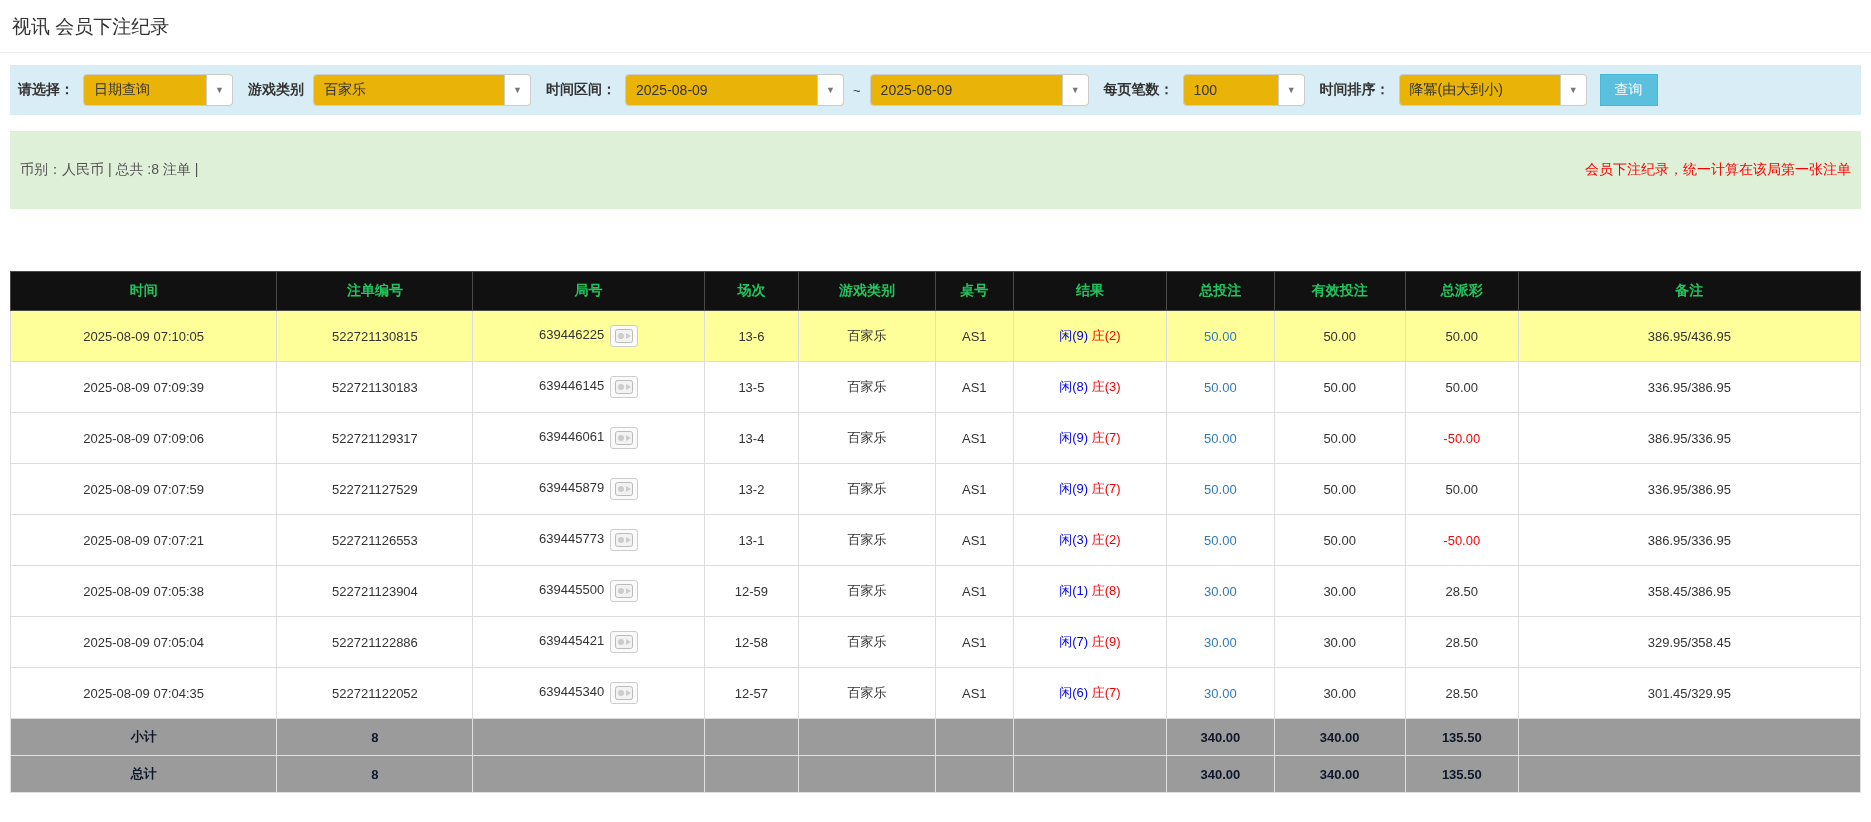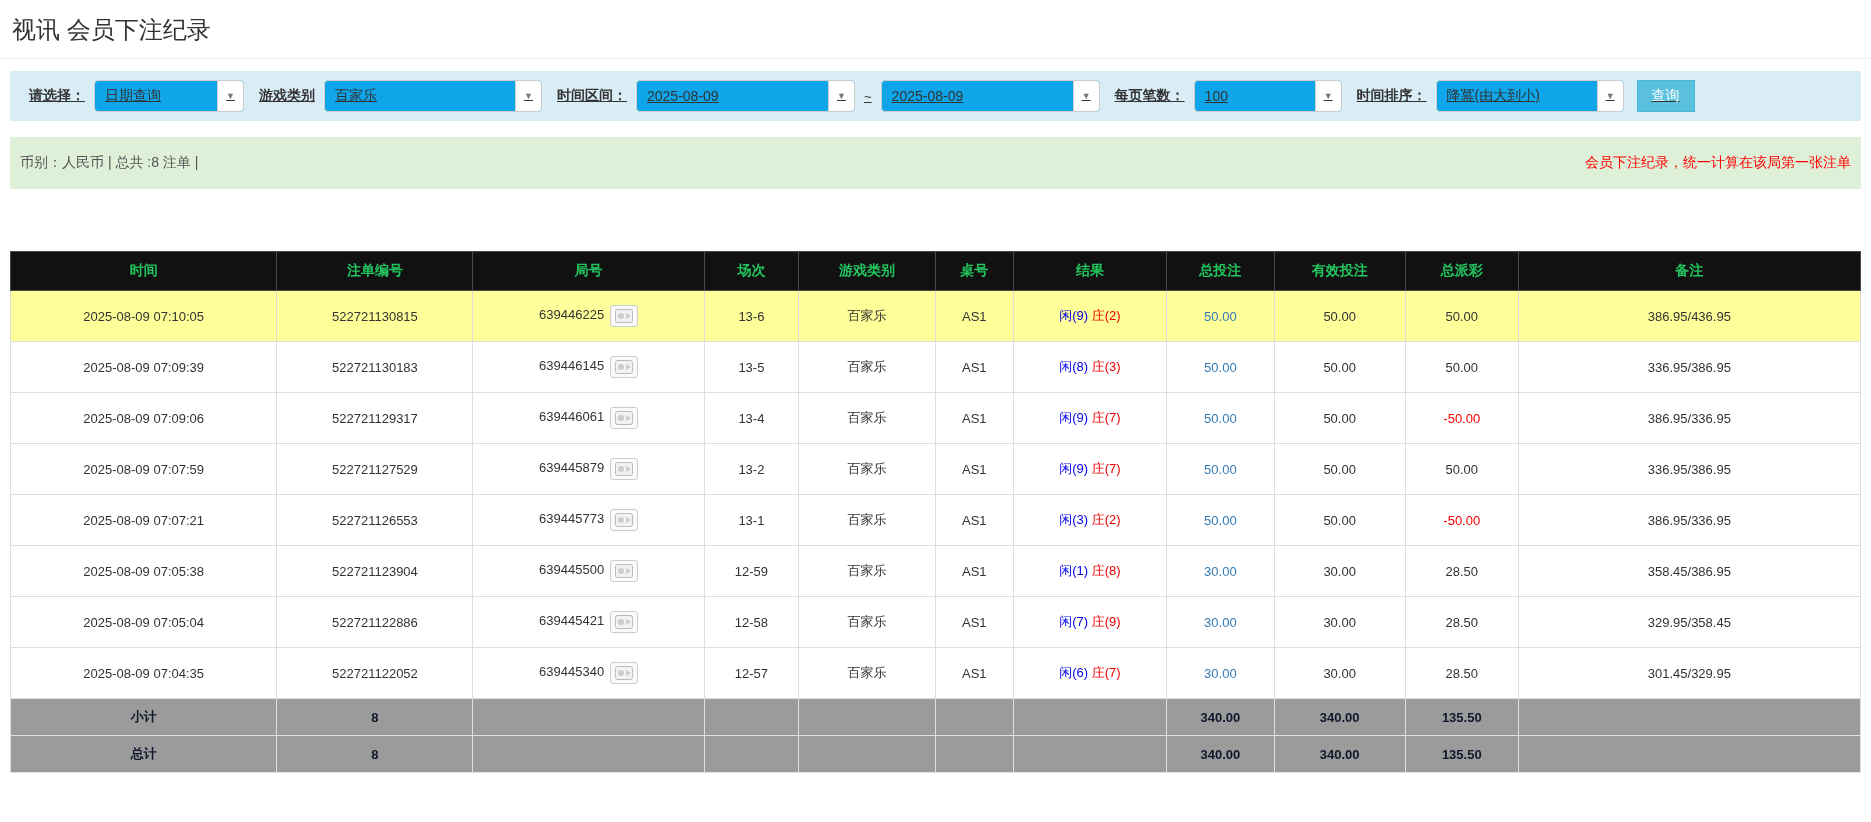--- a/index.html
+++ b/index.html
@@ -23,49 +23,48 @@
     width:1871px;
     min-height:822px;
   }
   
   .page-header{
     padding:14px 12px 12px;
     border-bottom:1px solid #eee;
   }
   .page-header h1{
     margin:0;
-    font-size:24px;
+    font-size:19px;
     font-weight:normal;
     color:#333;
   }
   
   .filter-bar{
     margin:12px 10px 0;
     background:var(--filter-bg);
-    padding:9px 17px;
+    padding:9px 6px;
     display:flex;
     align-items:center;
     gap:9px;
     flex-wrap:nowrap;
-    text-decoration:underline;
   }
   .flabel{
     font-weight:bold;
     font-size:14px;
     color:#333;
     white-space:nowrap;
     margin-left:6px;
   }
   .flabel:first-child{margin-left:2px;}
   .tilde{font-size:13px;color:#333;}
   .select{
     display:inline-flex;
     align-items:stretch;
     justify-content:space-between;
-    background:#0ea5e9;
+    background:#eab308;
     border:1px solid #ccc;
     border-radius:4px;
     height:32px;
     font-size:14px;
     color:#333;
     cursor:pointer;
     overflow:hidden;
     flex:0 0 auto;
   }
   .sel-text{
@@ -81,39 +80,39 @@
     justify-content:center;
     width:26px;
     border-left:1px solid #ccc;
     color:#777;
     font-size:9px;
     background:#fff;
   }
   .w-select1{width:150px;}
   .w-select2{width:218px;}
   .w-date{width:219px;}
-  .w-pp{width:148px;}
+  .w-pp{width:122px;}
   .w-sort{width:188px;}
   .btn-search{
     background:var(--accent);
     border:1px solid var(--accent-border);
     color:#fff;
     font-size:14px;
     height:32px;
     padding:0 14px;
     border-radius:0;
     cursor:pointer;
     margin-left:4px;
     white-space:nowrap;
   }
   
   .summary-bar{
     margin:16px 10px 0;
     background:var(--summary-bg);
-    padding:17px 10px;
+    padding:30px 10px;
     display:flex;
     justify-content:space-between;
     align-items:center;
     font-size:14px;
     color:#555;
   }
   .summary-note{color:var(--negative);}
   
   table.records{
     width:calc(100% - 20px);

